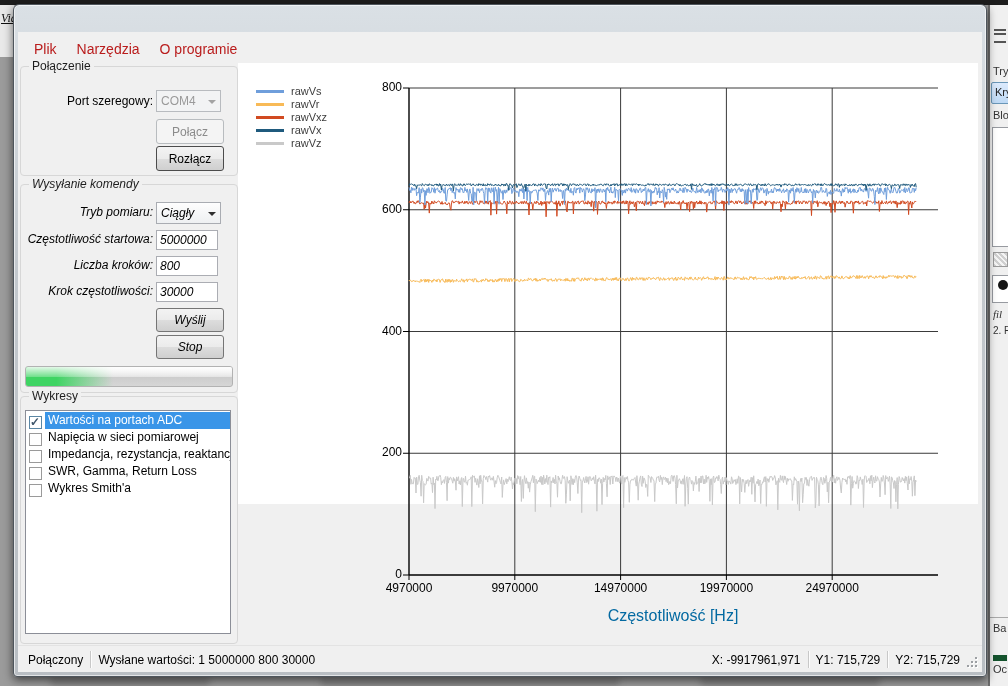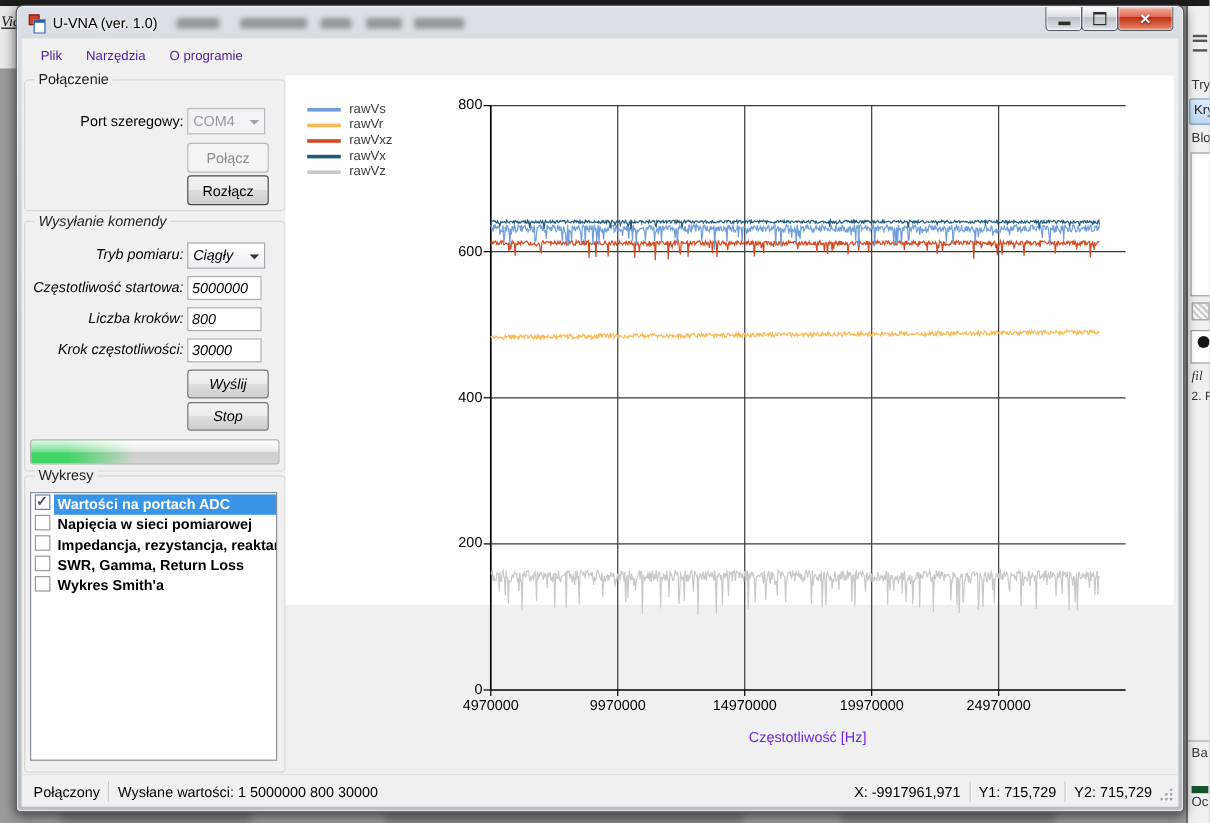--- a/index.html
+++ b/index.html
@@ -43,21 +43,21 @@
   .cap-btn{width:29px;height:19px;border:1px solid #4e555c;margin-left:-1px;border-radius:0 0 4px 4px;border-top:none;
     background:linear-gradient(#fdfdfd,#d6dbe0 45%,#bcc2c8 45%,#dfe3e8);
     display:flex;align-items:center;justify-content:center;box-shadow:inset 0 0 0 1px rgba(255,255,255,.7);}
   .cap-btn.close{width:45px;background:linear-gradient(#f6b3a4,#e0654c 45%,#c02f12 45%,#e8886a);box-shadow:inset 0 0 0 1px rgba(255,255,255,.45);}
   .glyph-min{width:10px;height:3px;background:#2e2e2e;margin-top:8px;}
   .glyph-max{width:9px;height:8px;border:1px solid #2e2e2e;border-top:2px solid #2e2e2e;background:transparent;}
   .glyph-close{color:#fff;font-weight:bold;font-size:12px;text-shadow:0 1px 2px rgba(0,0,0,.6);line-height:1;}
   
   .client{position:absolute;left:4px;top:27px;width:964px;height:640px;background:#f0f0f0;overflow:hidden;}
   .menubar{position:absolute;left:6px;top:5px;height:22px;display:flex;}
-  .menu-item{padding:4px 10px 3px 10px;font-size:11px;color:#4c1d95;}
+  .menu-item{padding:4px 10px 3px 10px;font-size:14px;color:#b91c1c;}
   
   .groupbox{position:absolute;border:1px solid #d7d7d7;border-radius:4px;background:transparent;}
   .groupbox .gb-title{position:absolute;top:-8px;left:8px;background:#f0f0f0;padding:0 3px;font-size:12px;color:#1e1e1e;white-space:nowrap;}
   .row-label{position:absolute;left:0;width:132px;text-align:right;font-size:12px;color:#000;white-space:nowrap;}
   
   .btn{position:absolute;width:66px;height:23px;border:1px solid #757575;border-radius:3px;
     background:linear-gradient(#f3f3f3,#ebebeb 50%,#dddddd 50%,#cfcfcf);
     font-size:12px;color:#000;display:flex;align-items:center;justify-content:center;}
   .btn.strong{border-color:#4c4c4c;}
   .btn.disabled{border-color:#b8bcbf;background:#f4f4f4;color:#8b8b8b;}
@@ -70,21 +70,21 @@
   .combo.disabled{background:#f2f3f4;border-color:#b8bbbf;color:#9a9a9a;}
   .combo.disabled .combo-arrow{border-top-color:#a3a3a3;}
   
   .progress{position:absolute;height:21px;border:1px solid #b2b2b2;border-radius:3px;
     background:linear-gradient(#f6f6f6,#dcdcdc 50%,#cccccc 50%,#d6d6d6);overflow:hidden;box-sizing:border-box;}
   .progress .fill{position:absolute;left:0;top:0;bottom:0;
     background:linear-gradient(to right, var(--green,#3fd463) 0%, var(--green,#3fd463) 35%, rgba(63,212,99,0) 100%);}
   .progress .gloss{position:absolute;left:0;right:0;top:0;height:50%;background:linear-gradient(rgba(255,255,255,.85),rgba(255,255,255,.25));}
   
   .listbox{position:absolute;background:#fff;border:1px solid #8b8e97;padding:1px 0;box-sizing:border-box;overflow:hidden;}
-  .lb-row{position:relative;height:17px;display:flex;align-items:flex-start;font-weight:bold;}
+  .lb-row{position:relative;height:17px;display:flex;align-items:flex-end;}
   .cb{width:13px;height:13px;border:1px solid #9a9a9a;background:#fff;margin:0 3px 0 3px;box-sizing:border-box;position:relative;flex:0 0 13px;}
   .cb.checked{border-color:#5b87a5;}
   .cb.checked::after{content:"✓";position:absolute;left:0px;top:-2px;font-size:12px;font-weight:bold;color:#40566b;}
   .lb-label{flex:1;height:17px;line-height:16px;padding-left:3px;font-size:12px;white-space:nowrap;overflow:hidden;}
   .lb-row.selected .lb-label{background:var(--sel,#3a95e8);color:#fff;}
   
   .statusbar{position:absolute;left:0;top:613px;width:964px;height:27px;background:#f0f0f0;border-top:1px solid #e3e3e3;
     display:flex;align-items:center;font-size:12px;color:#000;}
   .sb-sep{width:1px;height:17px;background:#c8c8c8;box-shadow:1px 0 0 #fdfdfd;margin:0 7px;}
   .sb-left{display:flex;align-items:center;margin-left:10px;flex:1;}
@@ -93,21 +93,21 @@
   
   .chart-area{position:absolute;left:220px;top:31px;width:740px;height:441px;background:#ffffff;}
   .legend{position:absolute;left:18px;top:22px;}
   .legend-row{display:flex;align-items:center;height:13px;}
   .legend-swatch{width:28px;height:3px;margin-right:7px;}
   .legend-label{font-size:11px;color:#3d3d3d;line-height:13px;}
   .plot{position:absolute;left:171px;top:25px;width:529px;height:487px;}
   .plot svg{overflow:visible;display:block;}
   .ytick{position:absolute;width:44px;text-align:right;left:120px;font-size:12px;color:#000;}
   .xtick{position:absolute;top:518px;transform:translateX(-50%);font-size:12px;color:#000;white-space:nowrap;}
-  .axis-title{position:absolute;left:435px;top:544px;transform:translateX(-50%);font-size:12px;color:#6d28d9;white-space:nowrap;}
+  .axis-title{position:absolute;left:435px;top:544px;transform:translateX(-50%);font-size:16px;color:#0369a1;white-space:nowrap;}
 </style>
 </head>
 <body>
 
 <div class="bg-top"></div>
 <div class="bg-left-win">
   <span class="frag">Vid</span>
 </div>
 <div class="bg-blob" style="left:50px;top:677px;width:160px;height:9px;"></div>
 <div class="bg-blob" style="left:320px;top:678px;width:300px;height:8px;"></div>
@@ -128,43 +128,20 @@
     <div class="dot"></div>
   </div>
   <div class="txt" style="top:303px;font:italic 11px 'Liberation Serif',serif;">fil</div>
   <div class="txt" style="top:320px;font-size:10px;">2. F</div>
   <div class="sepline"></div>
   <div class="txt" style="top:617px;">Ba</div>
   <div class="txt" style="top:650px;border-top:6px solid #14532d;padding-top:2px;">Oc</div>
 </div>
 
 <div class="window">
-  <div class="titlebar">
-    <div class="win-icon">
-        <div class="r"></div>
-        <div class="b"></div>
-      </div>
-    <div class="win-title">U-VNA (ver. 1.0)</div>
-    <div class="glass-blob" style="left:133px;width:36px;"></div>
-    <div class="glass-blob" style="left:186px;width:56px;"></div>
-    <div class="glass-blob" style="left:253px;width:26px;"></div>
-    <div class="glass-blob" style="left:291px;width:30px;"></div>
-    <div class="glass-blob" style="left:331px;width:42px;"></div>
-    <div class="caption-buttons">
-      <div class="cap-btn">
-          <div class="glyph-min"></div>
-        </div>
-      <div class="cap-btn">
-          <div class="glyph-max"></div>
-        </div>
-      <div class="cap-btn close">
-          <span class="glyph-close">✕</span>
-        </div>
-    </div>
-  </div>
 
   <div class="client">
 
     <div class="menubar">
       <div class="menu-item">Plik</div>
       <div class="menu-item">Narzędzia</div>
       <div class="menu-item">O programie</div>
     </div>
 
     <div class="groupbox" style="left:2px;top:34px;width:216px;height:108px;">

